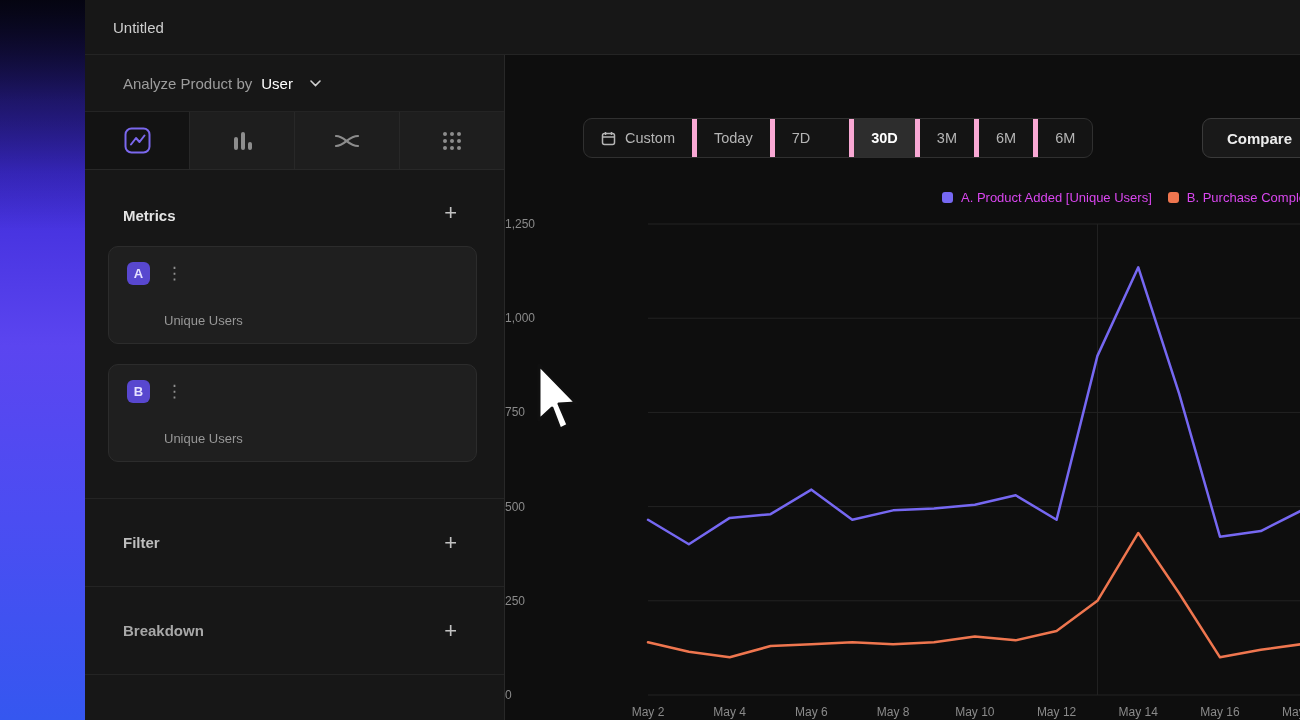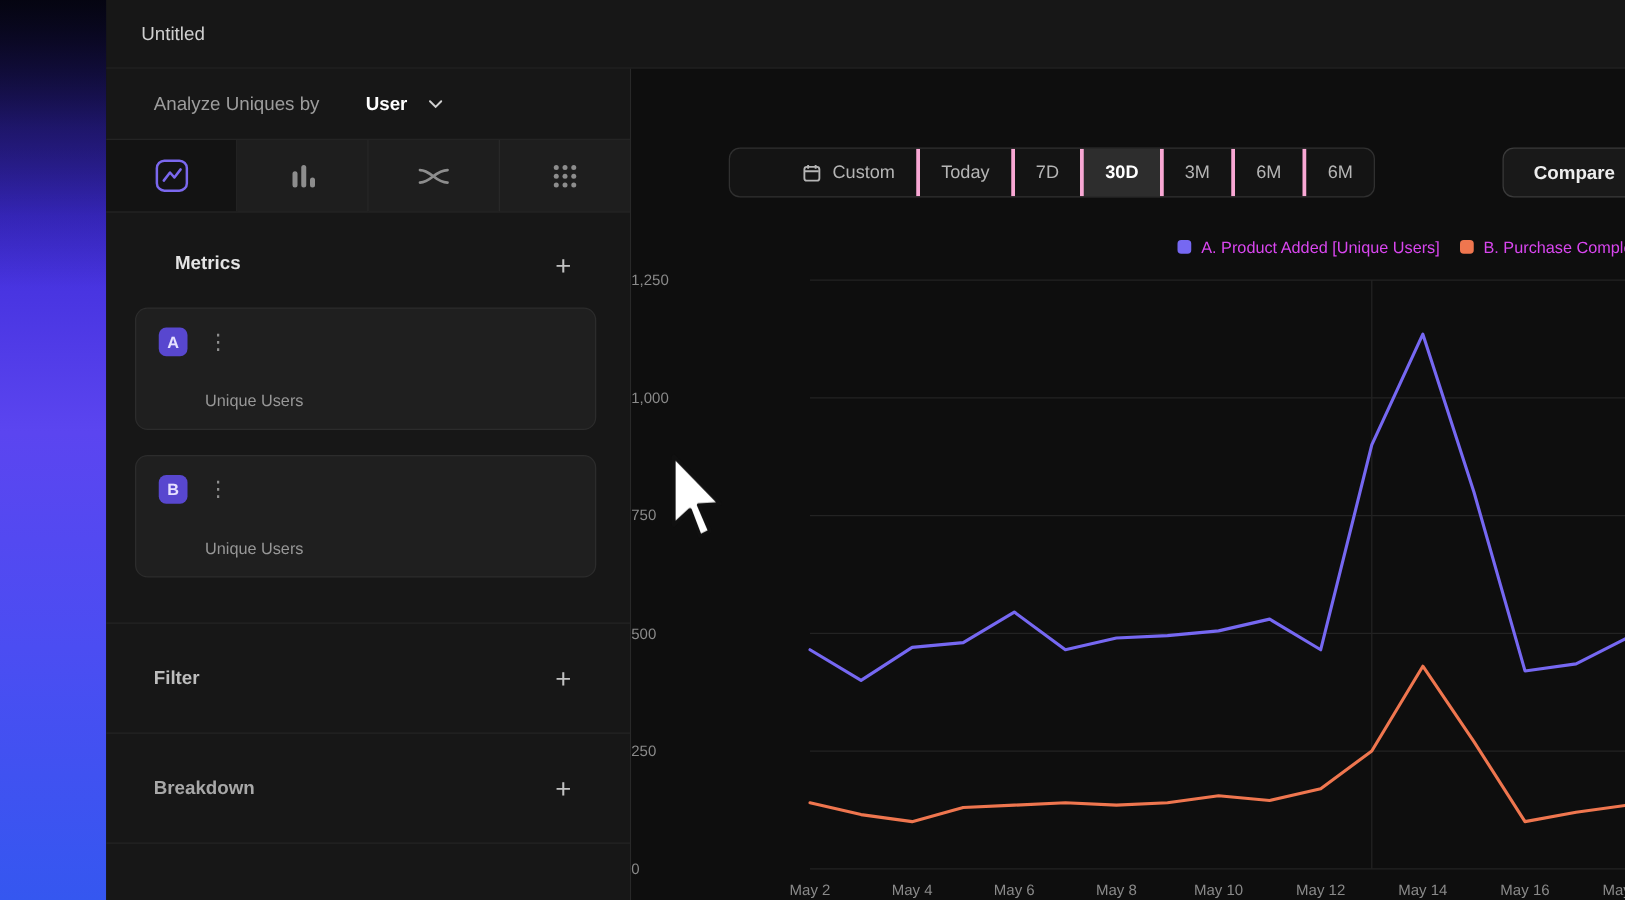--- a/index.html
+++ b/index.html
@@ -20,31 +20,31 @@
   .title { font-size:15px; color:#cfcfcf; }
 
   .body { flex:1; display:flex; min-height:0; }
 
   
   .sidebar { width:420px; flex:0 0 420px; background:#171717;
              border-right:1px solid #282828; display:flex; flex-direction:column; }
   .analyze-row { height:57px; display:flex; align-items:center; gap:9px;
                  padding:0 38px; border-bottom:1px solid #242424;
                  font-size:15px; color:#9d9d9d; }
-  .analyze-value { color:#ffffff; font-weight:700; display:flex; align-items:center; gap:17px; cursor:pointer;margin-left:28px; }
+  .analyze-value { color:#ffffff; font-weight:400; display:flex; align-items:center; gap:17px; cursor:pointer; }
 
   .tabs { height:58px; display:flex; border-bottom:1px solid #282828; }
   .tab { flex:1; display:flex; align-items:center; justify-content:center;
          background:#1e1e1e; border-right:1px solid #282828; cursor:pointer; }
   .tab:last-child { border-right:none; }
   .tab.selected { background:#131313; }
 
   .metrics-section { padding-top:32px; }
-  .section-header { display:flex; align-items:flex-start; justify-content:space-between;
-                    padding:0 47px 0 38px; margin-bottom:22px;margin-left:17px; }
+  .section-header { display:flex; align-items:flex-end; justify-content:space-between;
+                    padding:0 47px 0 38px; margin-bottom:22px; }
   .section-title { font-size:15px; font-weight:700; color:#e4e4e4; }
   .plus { font-size:22px; font-weight:300; color:#c2c2c2; line-height:1; cursor:pointer; }
 
   .metric-card { background:#1f1f1f; border:1px solid #2c2c2c; border-radius:10px;
                  margin:0 27px 20px 23px; padding:15px 18px; cursor:pointer; }
   .card-top { display:flex; align-items:center; gap:14px; }
   .badge { width:23px; height:23px; border-radius:6px; background:#5847cf; color:#e6e1ff;
            font-size:13px; font-weight:700; display:flex; align-items:center; justify-content:center; }
   .card-title { font-size:15px; color:#ececec; flex:1; }
   .kebab { color:#8f8f8f; font-size:17px; letter-spacing:0; cursor:pointer; padding:0 2px; }
@@ -54,26 +54,26 @@
   .section-row { height:88px; display:flex; align-items:center; justify-content:space-between;
                  border-top:1px solid #242424; padding:0 47px 0 38px; }
   .section-row .section-title.dim1 { color:#bdbdbd; font-weight:600; }
   .section-row .section-title.dim2 { color:#a8a8a8; font-weight:600; }
   .bottom-divider { border-top:1px solid #242424; }
 
   
   .main { flex:1; position:relative; background:#0e0e0e; overflow:hidden; min-width:0; }
 
   .range-group { position:absolute; top:63px; left:78px; display:flex; height:40px;
-                 border:1px solid #303030; border-radius:9px; overflow:hidden; background:#141414;padding-left:41px; }
+                 border:1px solid #303030; border-radius:9px; overflow:hidden; background:#141414; }
   .range-btn { display:flex; align-items:center; gap:9px; padding:0 17px; font-size:14.5px;
-               color:#b5b5b5; background:transparent; border:none; border-left:3px solid #f9a8d4;
+               color:#b5b5b5; background:transparent; border:none; border-left:5px solid #f9a8d4;
                cursor:pointer; font-family:inherit; white-space:nowrap; }
   .range-btn:first-child { border-left:none; }
-  .range-btn.selected { background:#2d2d2d; color:#ffffff; font-weight:700; }
+  .range-btn.selected { background:#2d2d2d; color:#ffffff; font-weight:700;margin-left:22px; }
 
   .compare-btn { position:absolute; left:697px; top:63px; height:40px; padding:0 24px;
                  border:1px solid #3a3a3a; border-radius:9px; background:#191919;
                  color:#ededed; font-size:15px; font-weight:700; font-family:inherit; cursor:pointer; }
 
   .legend { position:absolute; top:135px; left:437px; display:flex; gap:16px;
             align-items:center; white-space:nowrap; }
   .legend-item { display:flex; align-items:center; gap:8px; font-size:13px; color:#d946ef; }
   .swatch { width:11px; height:11px; border-radius:3px; flex:0 0 11px; }
 
@@ -93,21 +93,21 @@
   <div class="right">
     <header class="topbar">
       <span class="title">Untitled</span>
     </header>
 
     <div class="body">
 
       <aside class="sidebar">
 
         <div class="analyze-row">
-          <span>Analyze Uniques by</span>
+          <span>Analyze Product by</span>
           <span class="analyze-value">
             <span>User</span>
             <svg width="11" height="7" viewBox="0 0 11 7">
               <path d="M1 1 L5.5 5.5 L10 1" fill="none" stroke="#cfcfcf" stroke-width="1.6" stroke-linecap="round"></path>
             </svg>
           </span>
         </div>
 
         <div class="tabs">
           <div class="tab selected">

